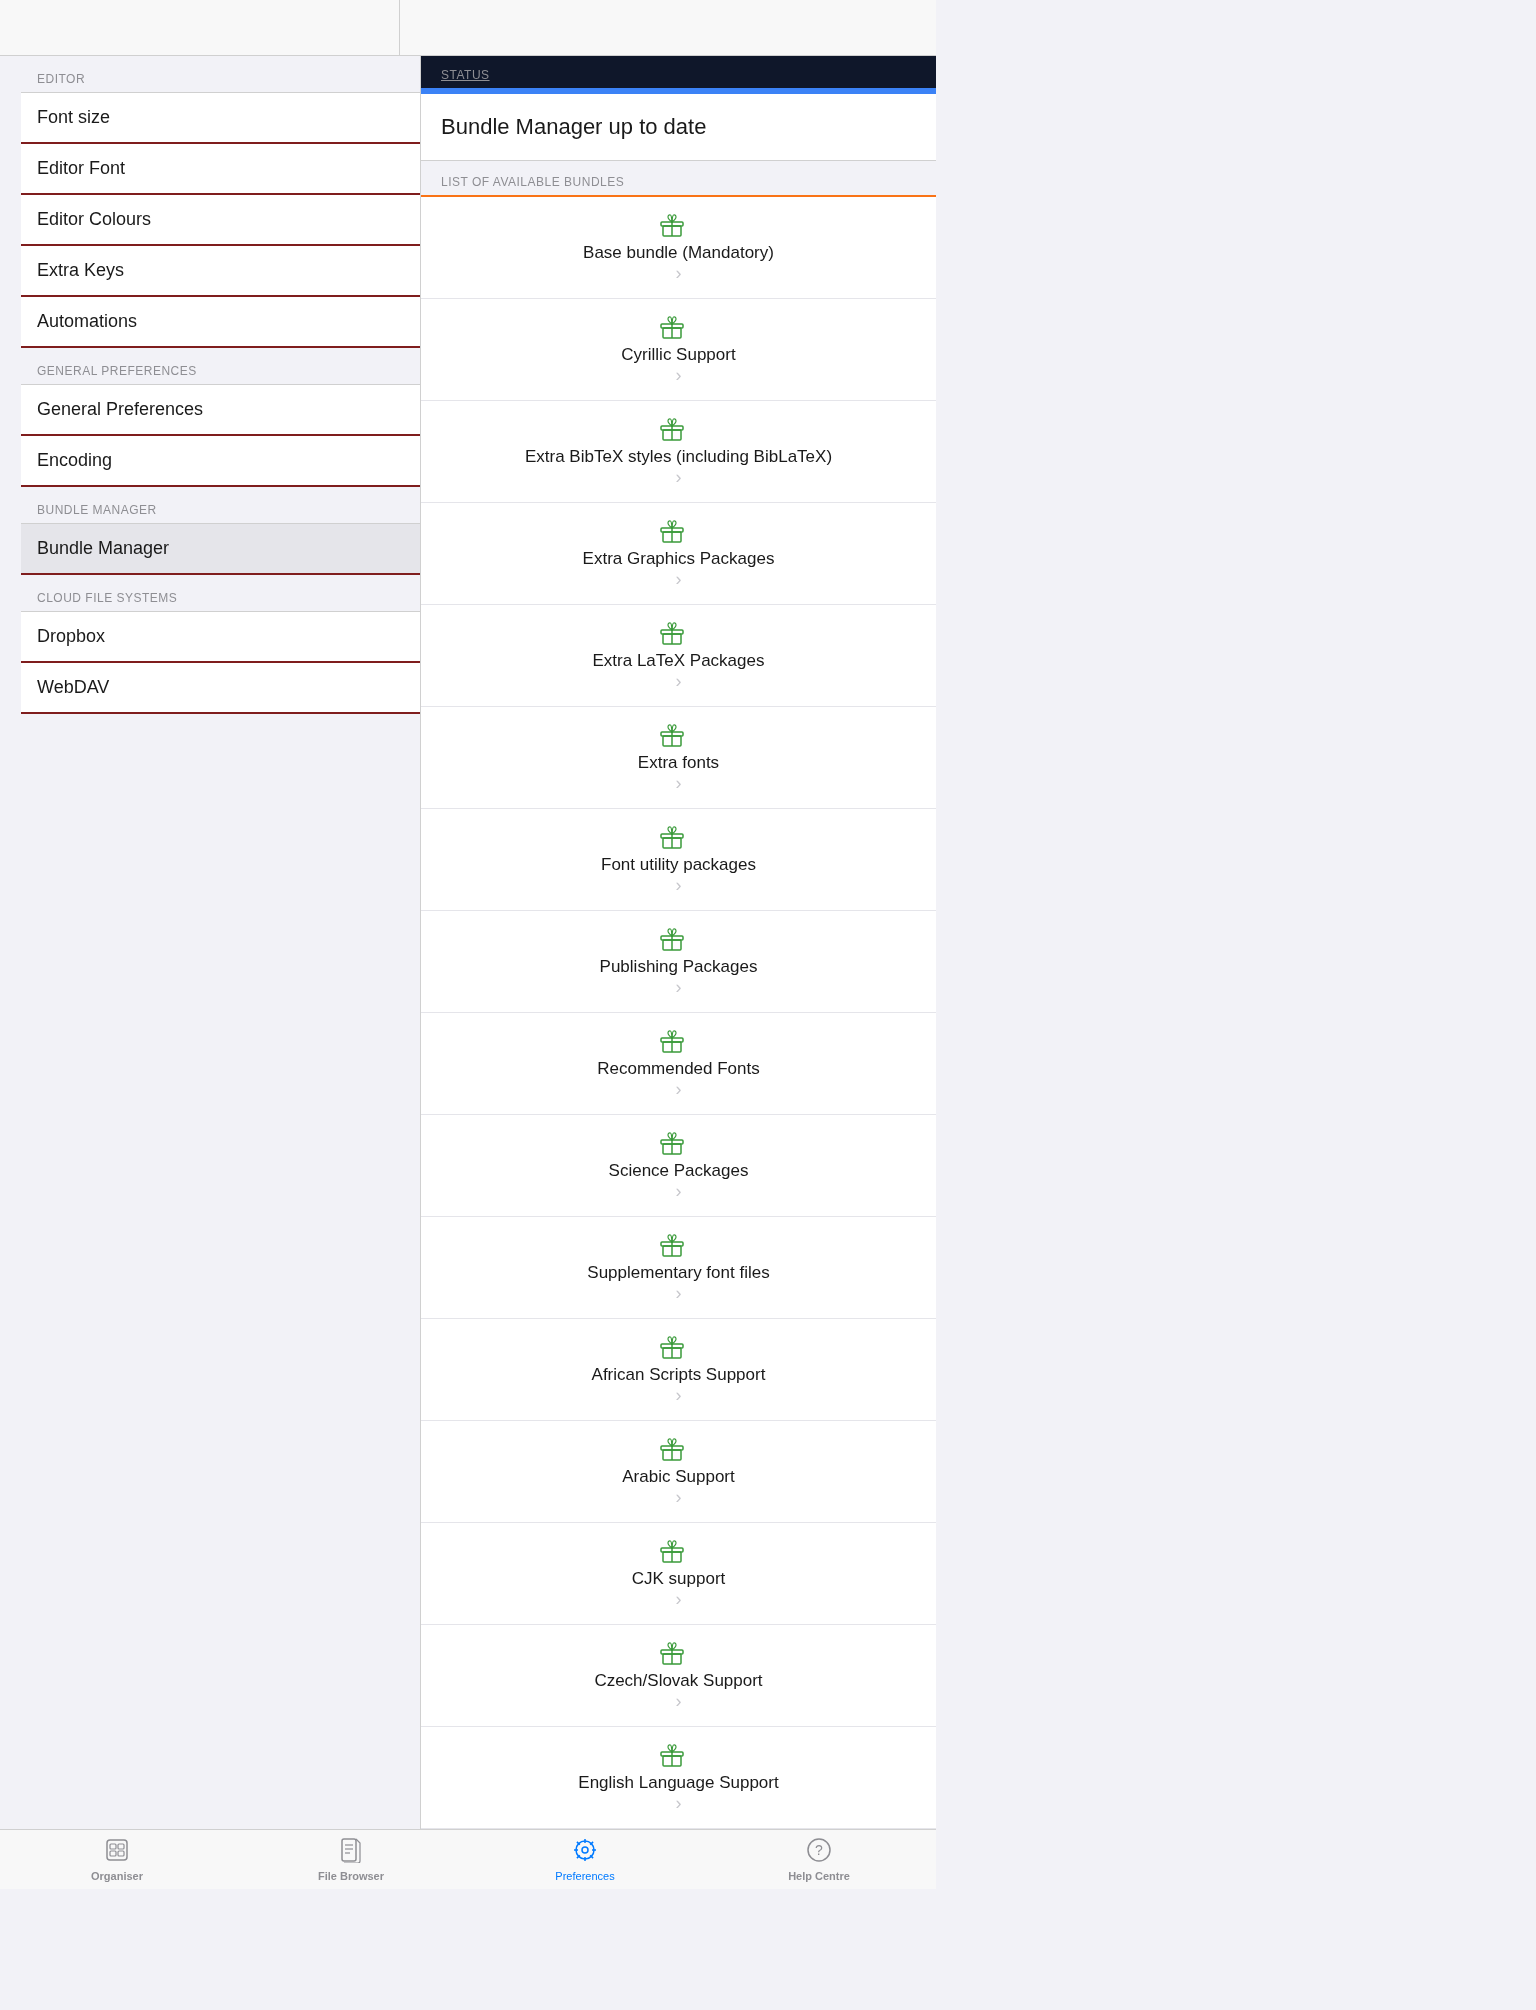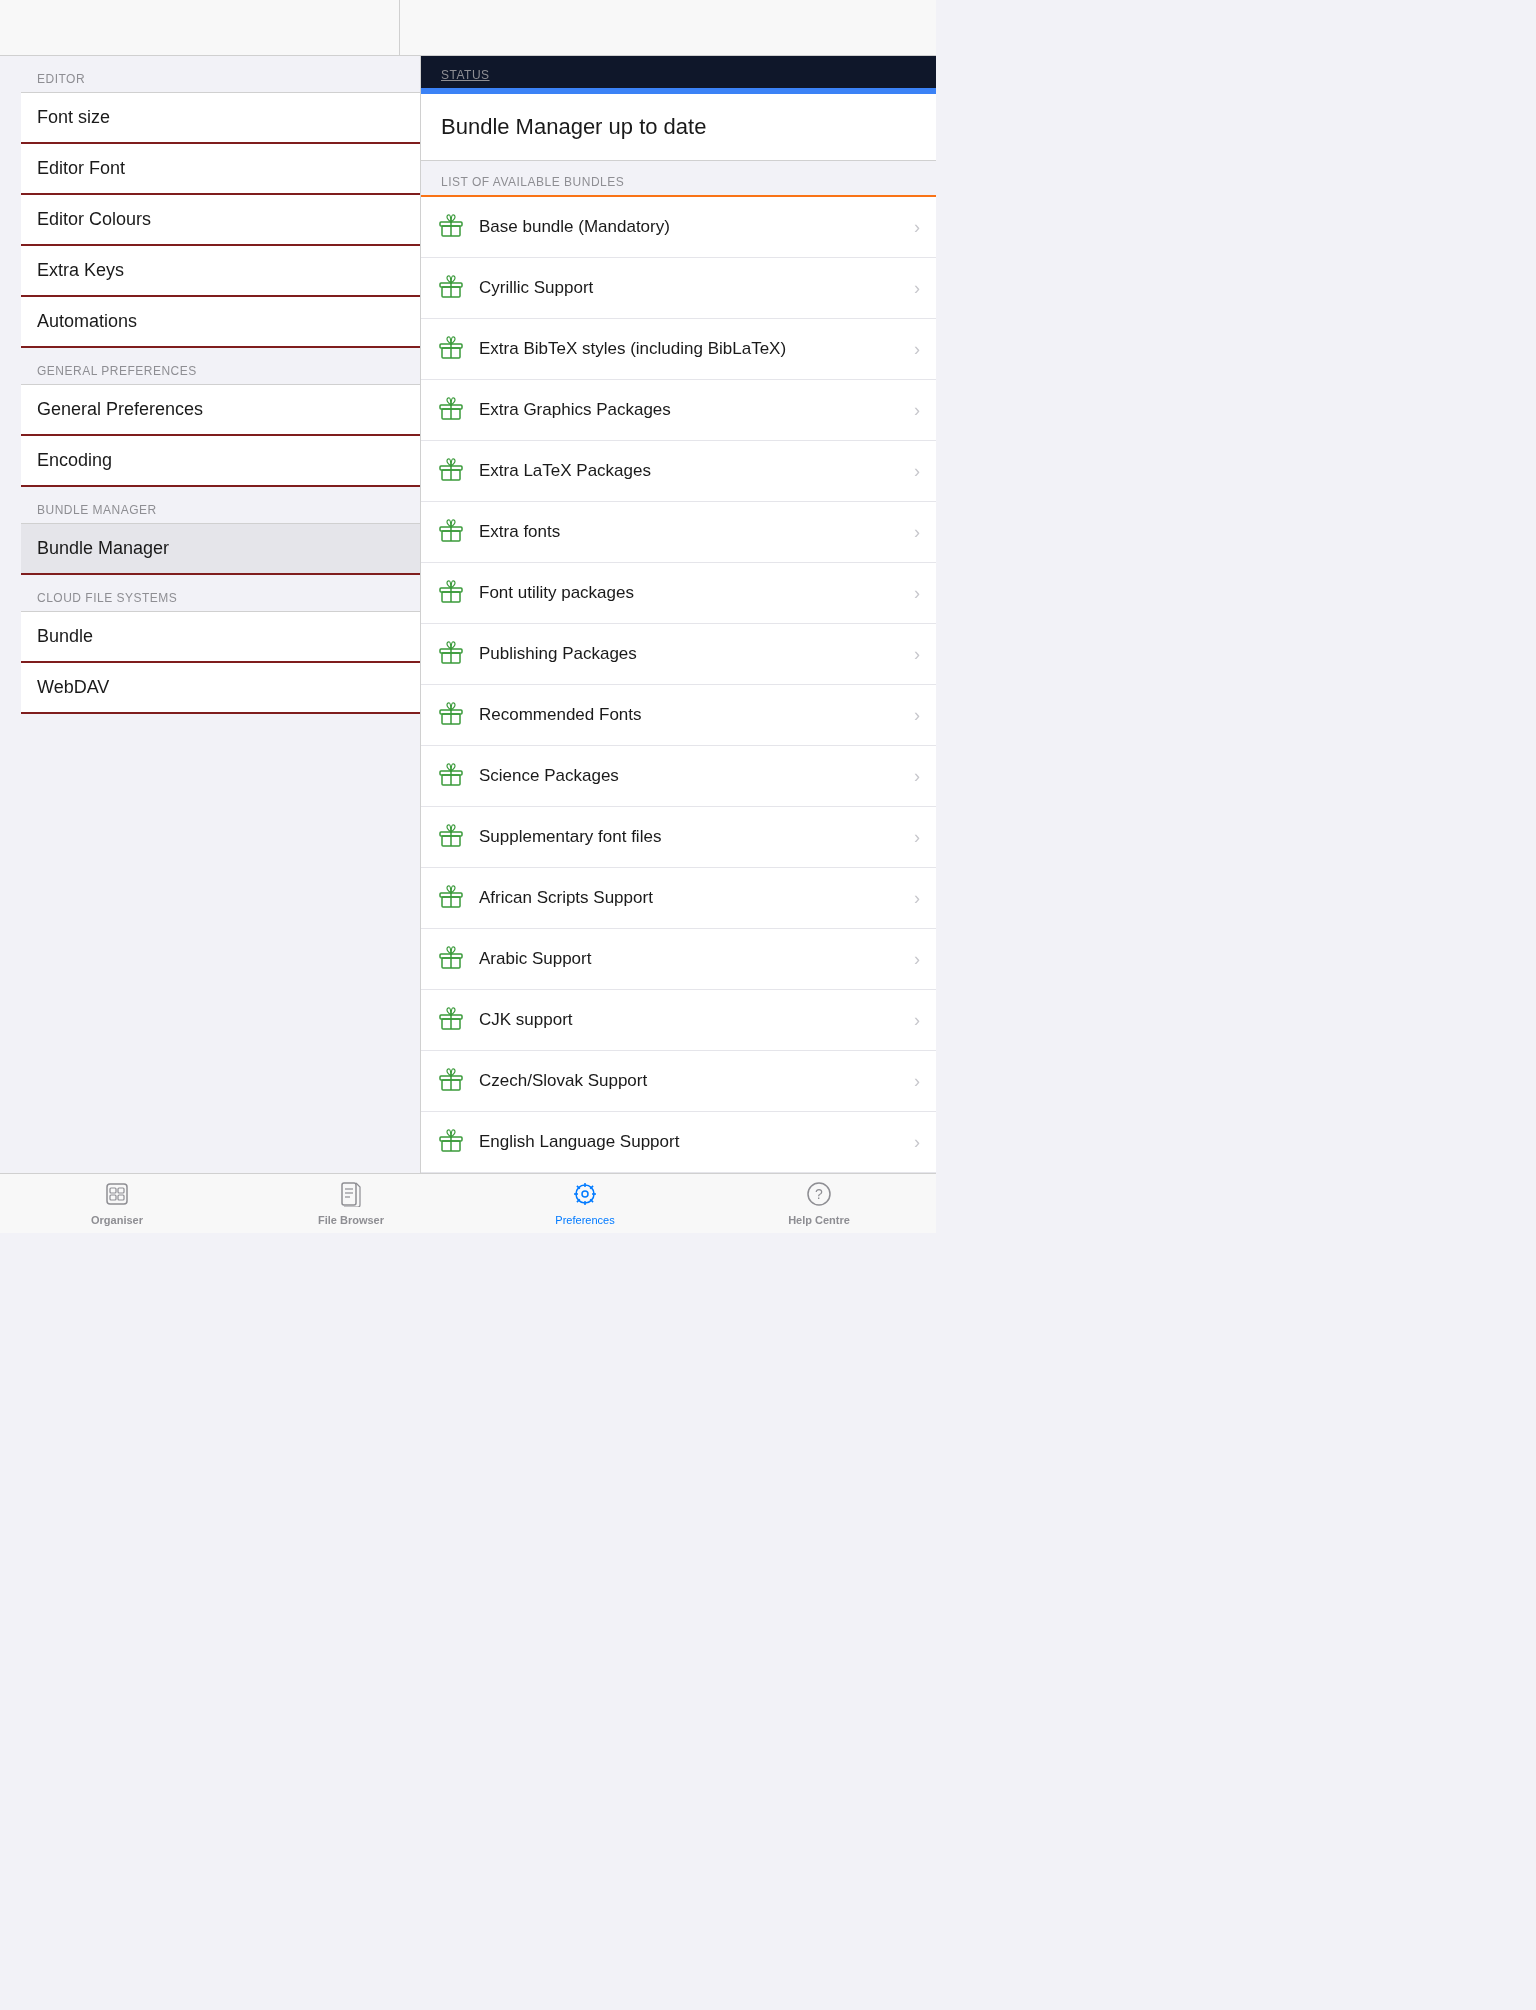--- a/index.html
+++ b/index.html
@@ -114,20 +114,21 @@
       border-bottom: 2px solid #f97316;
     }
 
     .bundle-item {
       display: flex;
       align-items: center;
       background: #fff;
       padding: 14px 16px;
       border-bottom: 1px solid #e5e5ea;
       cursor: pointer;
+      flex-direction: column;
     }
 
     .gift-icon {
       width: 28px;
       height: 28px;
       margin-right: 14px;
       flex-shrink: 0;
     }
 
     .bundle-label {
@@ -197,21 +198,21 @@
       <div class="sidebar-item">Editor Font</div>
       <div class="sidebar-item">Editor Colours</div>
       <div class="sidebar-item">Extra Keys</div>
       <div class="sidebar-item">Automations</div>
       <div class="sidebar-section-header">GENERAL PREFERENCES</div>
       <div class="sidebar-item">General Preferences</div>
       <div class="sidebar-item">Encoding</div>
       <div class="sidebar-section-header">BUNDLE MANAGER</div>
       <div class="sidebar-item active">Bundle Manager</div>
       <div class="sidebar-section-header">CLOUD FILE SYSTEMS</div>
-      <div class="sidebar-item">Bundle</div>
+      <div class="sidebar-item">Dropbox</div>
       <div class="sidebar-item">WebDAV</div>
     </div>
 
   <div class="right-panel" id="right-panel-container">
   <div class="status-section">STATUS</div>
       <div class="status-message">Bundle Manager up to date</div>
       <div class="bundles-section-header">LIST OF AVAILABLE BUNDLES</div>
       <div class="bundle-item">
         <div><svg class="gift-icon" viewBox="0 0 28 28" fill="none" xmlns="http://www.w3.org/2000/svg">
     <rect x="3" y="11" width="22" height="4" rx="1" stroke="#3a9a3a" stroke-width="1.5" fill="none"></rect>

